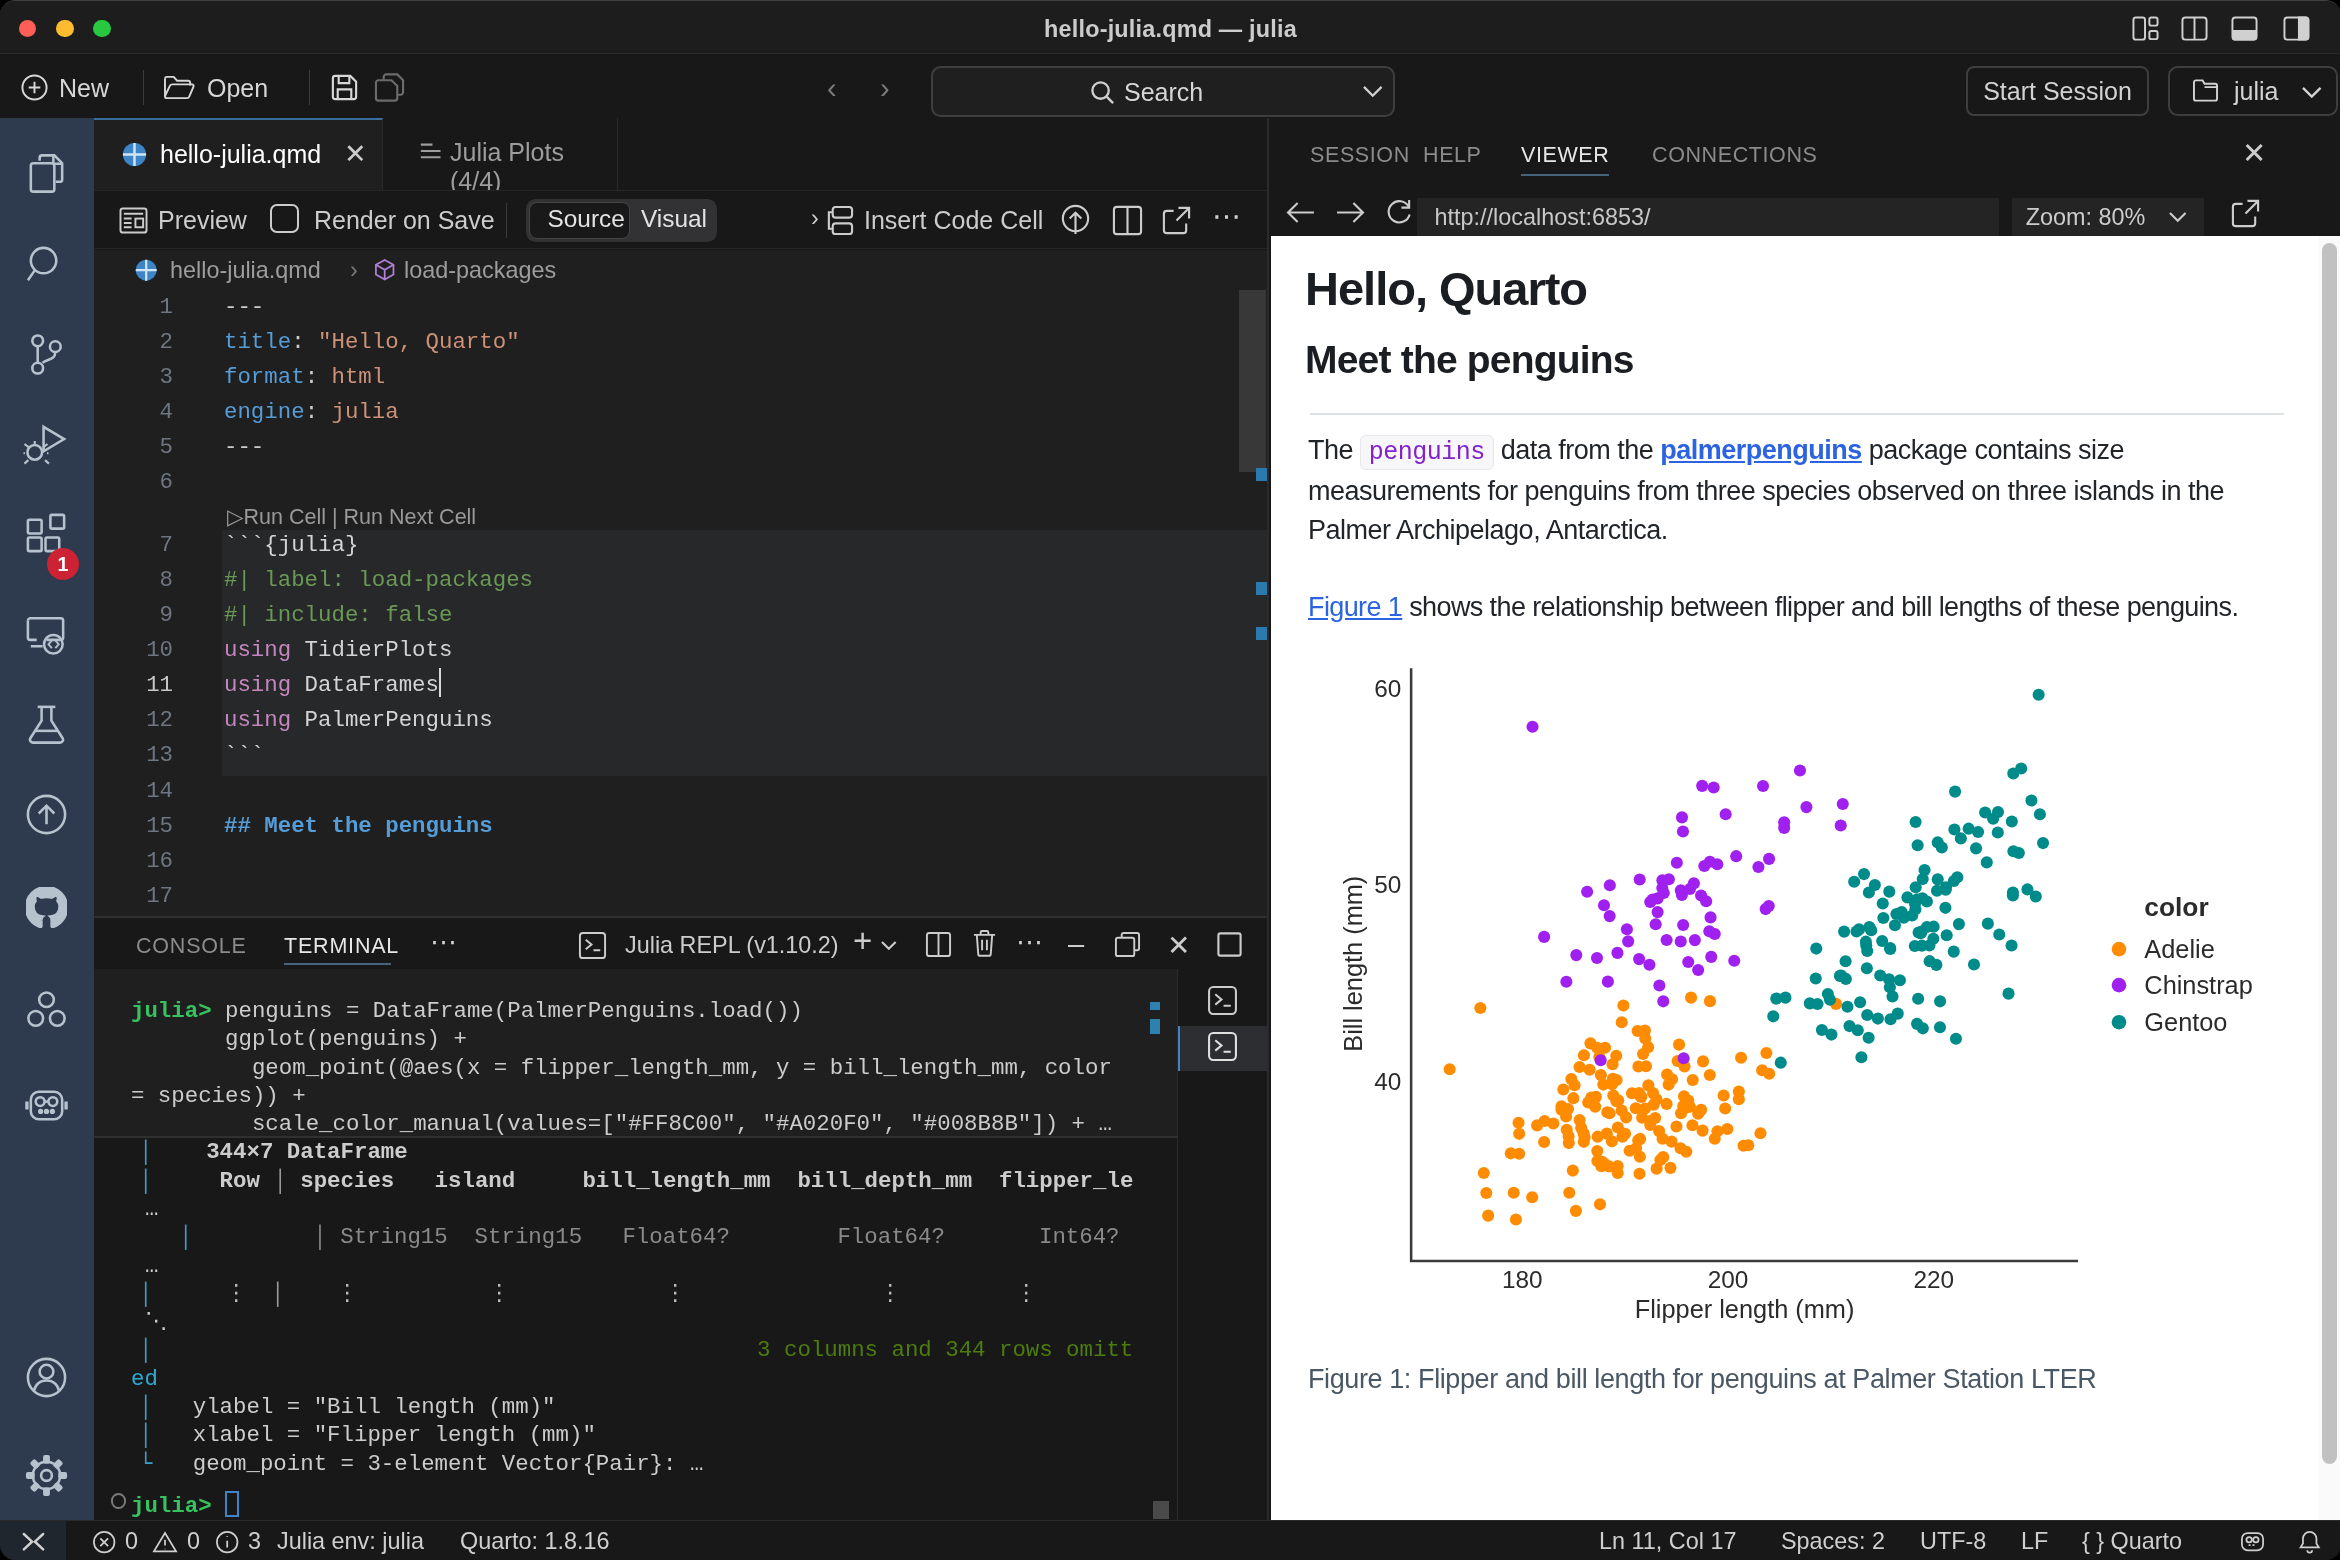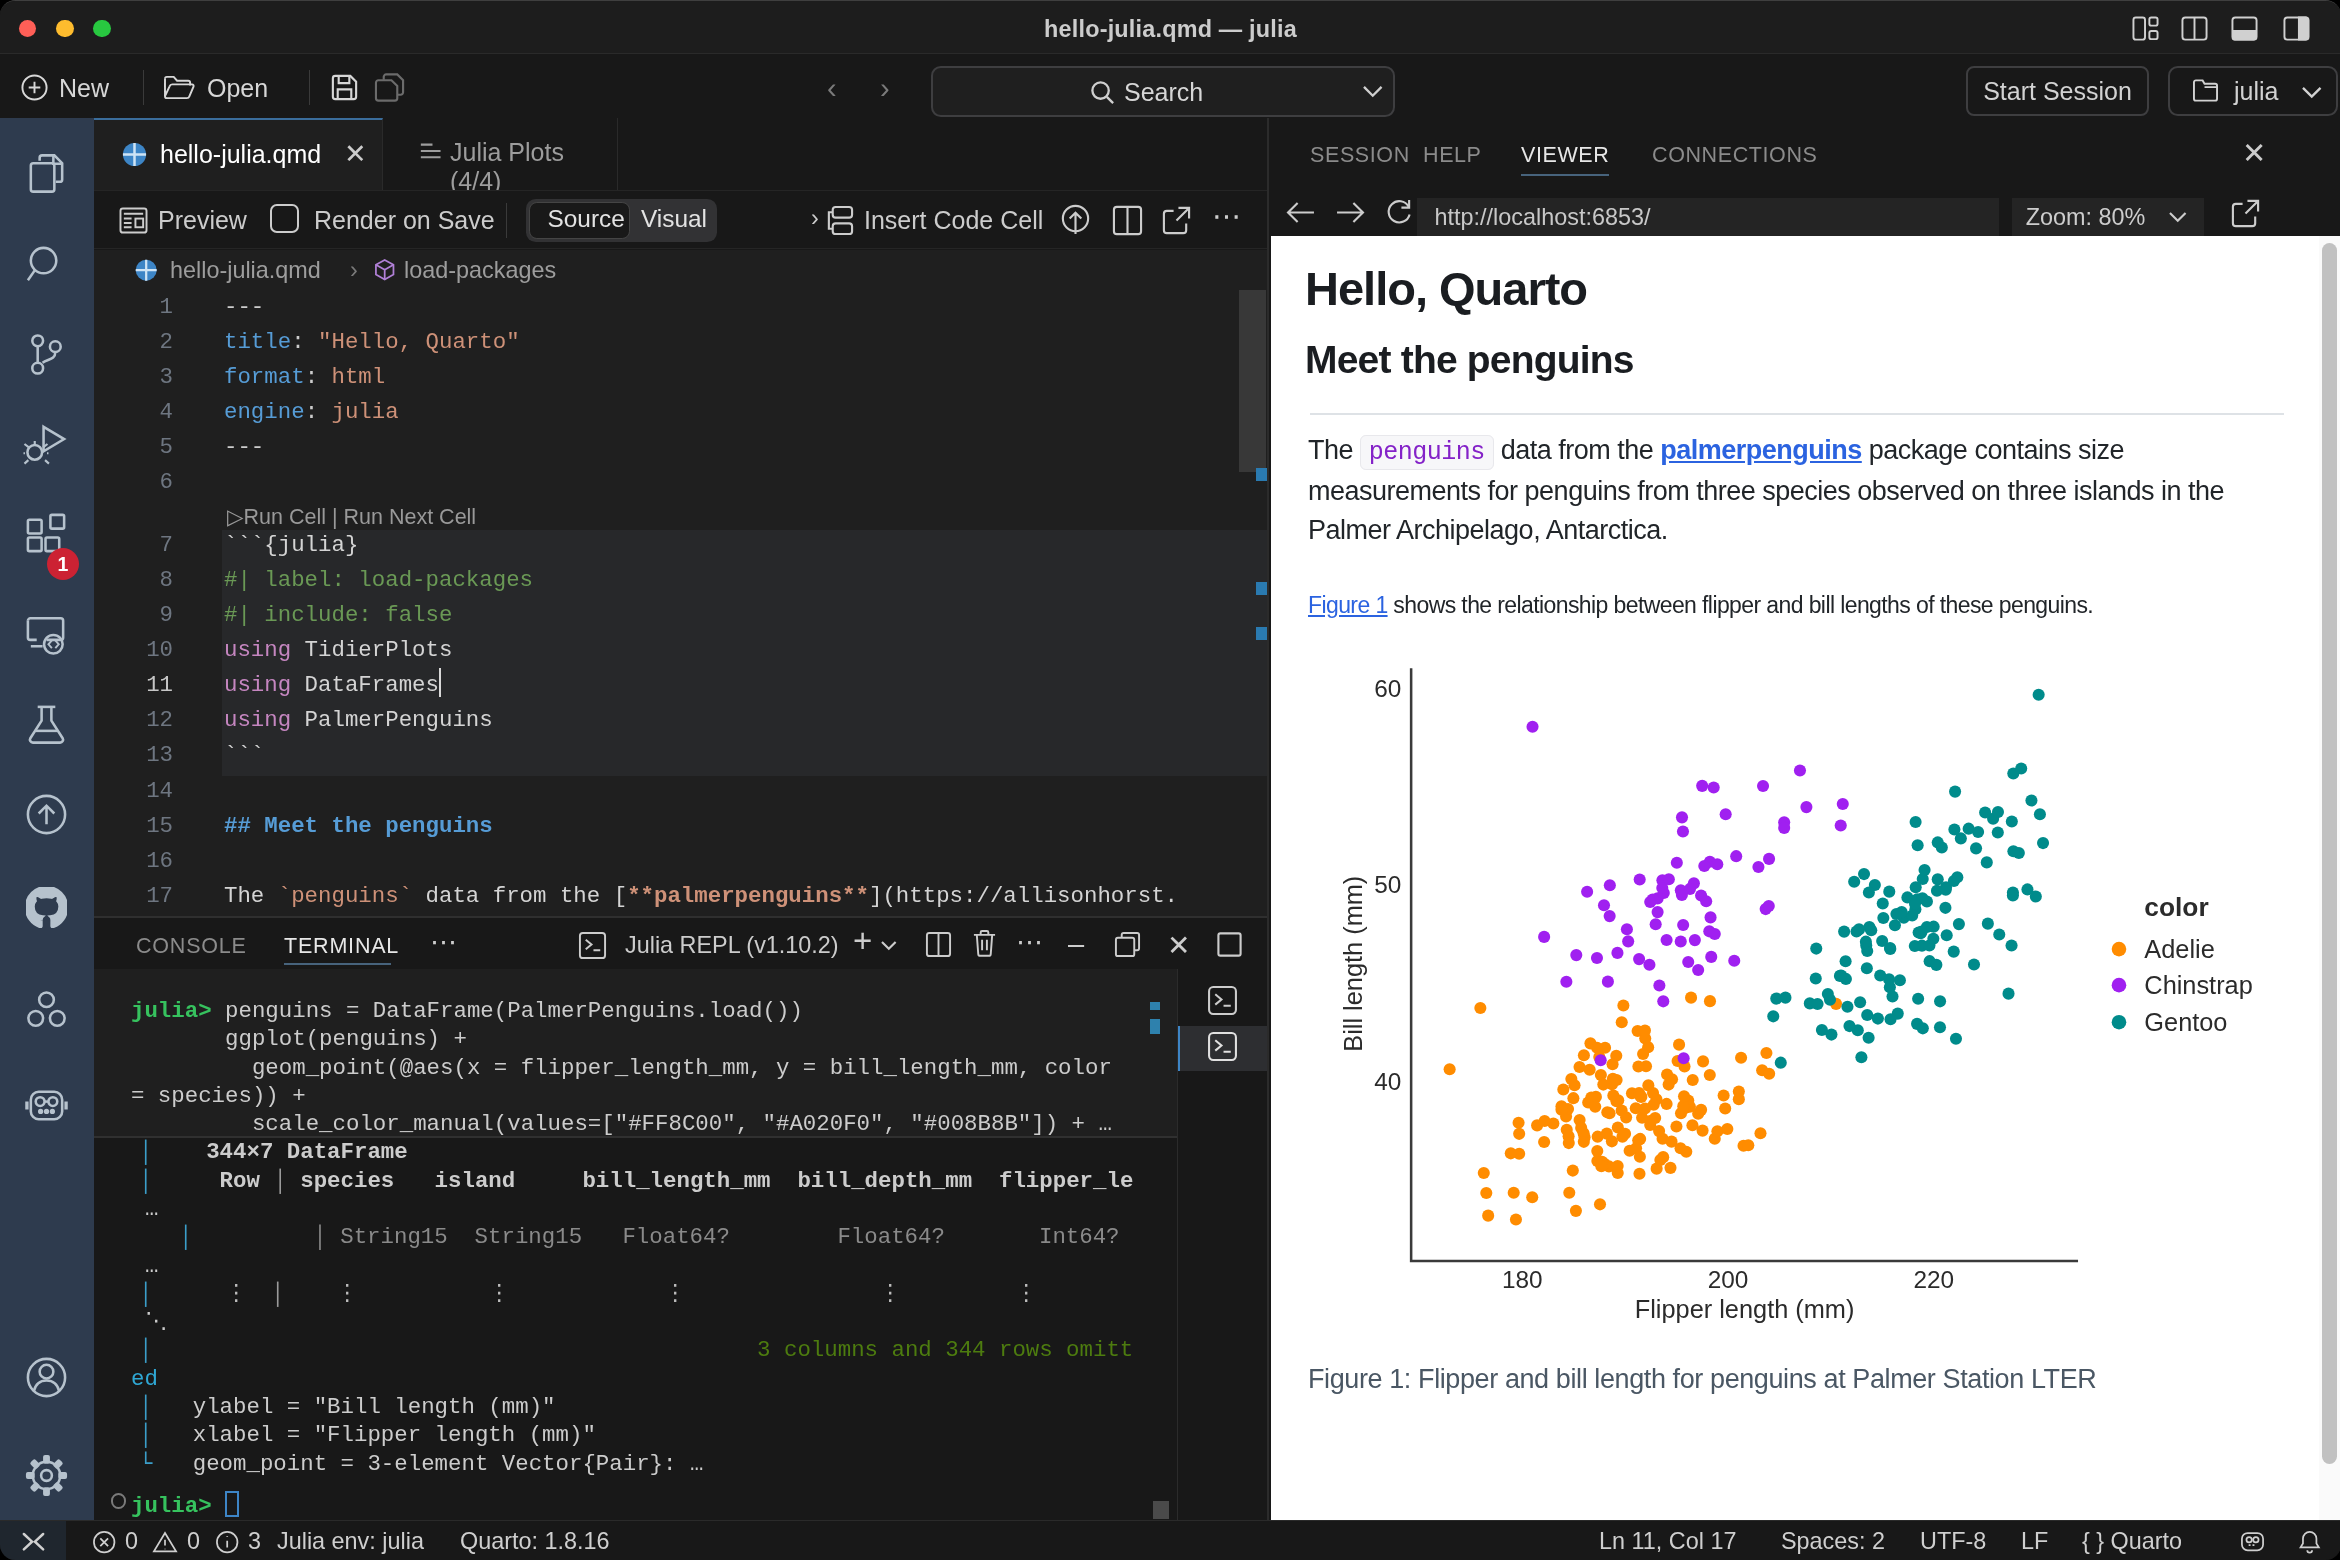--- a/index.html
+++ b/index.html
@@ -337,21 +337,20 @@
   <div class="cl" style="top:145px;color:#cccccc;">---</div>
   <div class="abs" style="left:133px;top:219px;font-size:21.5px;color:#999999;font-family:'Liberation Sans',sans-serif;">▷Run Cell | Run Next Cell</div>
   <div class="cl" style="top:243px">```{julia}</div>
   <div class="cl" style="top:278px;color:#6a9955;">#| label: load-packages</div>
   <div class="cl" style="top:313px;color:#6a9955;">#| include: false</div>
   <div class="cl" style="top:348px"><span style="color:#c586c0">using</span> TidierPlots</div>
   <div class="cl" style="top:383px"><span style="color:#c586c0">using</span> DataFrames<span style="display:inline-block;width:2.4px;height:29px;background:#d8d8d8;vertical-align:-5.9px;"></span></div>
   <div class="cl" style="top:418px"><span style="color:#c586c0">using</span> PalmerPenguins</div>
   <div class="cl" style="top:453px">```</div>
   <div class="cl" style="top:524px"><span style="color:#569cd6;font-weight:700;">## Meet the penguins</span></div>
-  <div class="cl" style="top:594px">The <span style="color:#ce9178">`penguins`</span> data from the [<span style="color:#ce9178;font-weight:700;">**palmerpenguins**</span>](https://allisonhorst.</div>
 
   <div class="abs" style="left:1145px;top:4.9px;width:27px;height:182px;background:#383838;"></div>
   <div class="abs" style="left:1162px;top:183px;width:10.7px;height:12.7px;background:#2a7ab0;"></div>
   <div class="abs" style="left:1162px;top:297px;width:10.7px;height:12.7px;background:#2a7ab0;"></div>
   <div class="abs" style="left:1162px;top:342px;width:10.7px;height:12.7px;background:#2a7ab0;"></div>
 </div>
 
 <div id="terminal">
 
   <div class="abs" style="left:42px;top:15.6px;font-size:21.5px;letter-spacing:0.8px;color:#8b8b8b;">CONSOLE</div>
@@ -460,21 +459,21 @@
     <svg class="abs" style="left:961px;top:7.8px" width="31" height="31" viewBox="0 0 32 32" fill="none" stroke="#cccccc" stroke-width="2.2">
       <path d="M13 6 H6 a3 3 0 0 0 -3 3 V26 a3 3 0 0 0 3 3 H23 a3 3 0 0 0 3-3 V19"></path>
           <path d="M18 3 h11 v11 M29 3 L16 16"></path>
     </svg>
   </div>
   <div id="viewer">
     <div class="abs" style="left:34px;top:25px;font-size:47px;font-weight:700;color:#1a1d21;letter-spacing:-1px;">Hello, Quarto</div>
     <div class="abs" style="left:34px;top:102px;font-size:39px;font-weight:700;color:#1a1d21;letter-spacing:-0.8px;">Meet the penguins</div>
     <div class="abs" style="left:39px;top:177px;width:974px;height:2px;background:#dee2e6;"></div>
     <div class="abs" style="left:37px;top:195px;width:975px;font-size:27px;line-height:39px;letter-spacing:-0.5px;color:#212529;">The <span style="font-family:'Liberation Mono',monospace;font-size:25px;color:#8422c8;background:#f7f7f9;border:1.5px solid #e8e8ec;border-radius:5.9px;padding:2px 7.8px;">penguins</span> data from the <a style="color:#2b63e0;font-weight:700;text-decoration:underline;">palmerpenguins</a> package contains size measurements for penguins from three species observed on three islands in the Palmer Archipelago, Antarctica.</div>
-    <div class="abs" style="left:37px;top:356px;font-size:23px;letter-spacing:-0.6px;color:#212529;white-space:nowrap;"><a style="color:#2b63e0;text-decoration:underline;">Figure 1</a> shows the relationship between flipper and bill lengths of these penguins.</div>
+    <div class="abs" style="left:37px;top:356px;font-size:27px;letter-spacing:-0.6px;color:#212529;white-space:nowrap;"><a style="color:#2b63e0;text-decoration:underline;">Figure 1</a> shows the relationship between flipper and bill lengths of these penguins.</div>
     <div class="abs" style="left:37px;top:1128px;font-size:27px;letter-spacing:-0.4px;color:#4a5764;">Figure 1: Flipper and bill length for penguins at Palmer Station LTER</div>
   </div>
   <div id="vscroll">
         <div id="vthumb"></div>
       </div>
 </div>
 
 <svg class="abs" style="left:1297px;top:639px;" width="1019" height="741" viewBox="1330 655 1045 760" xmlns="http://www.w3.org/2000/svg">
   <g>
         <g fill="#FF8C00">

